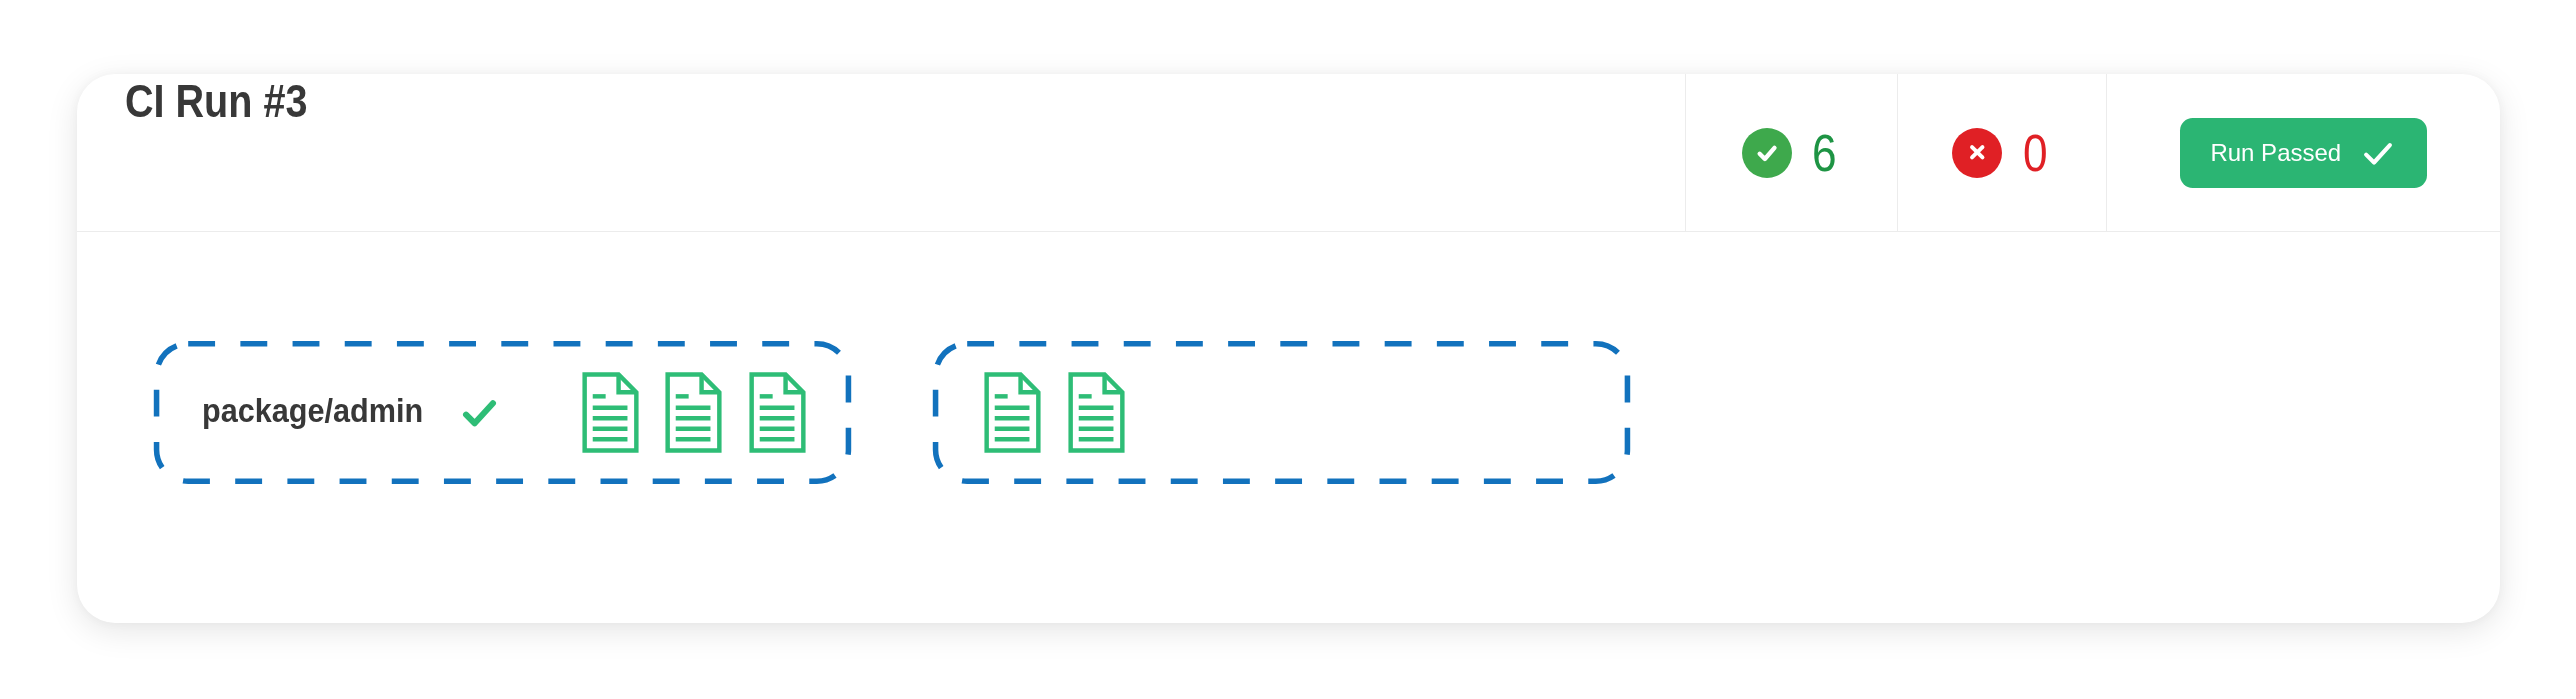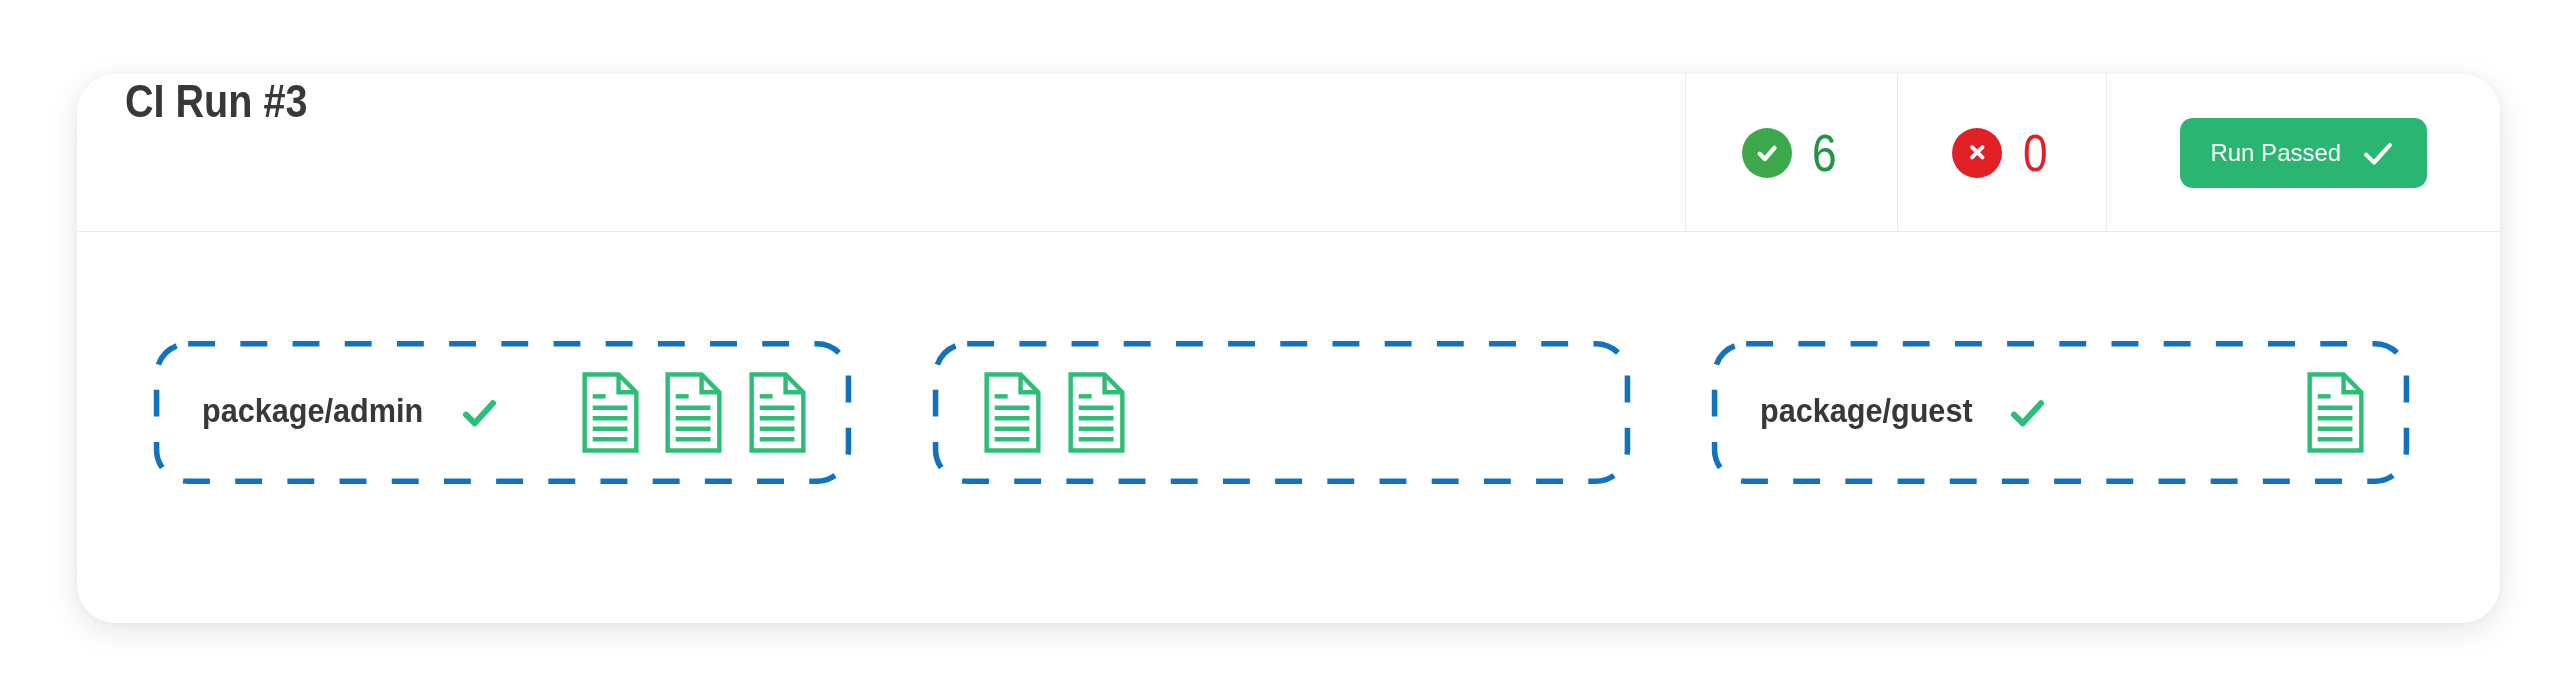--- a/index.html
+++ b/index.html
@@ -241,38 +241,16 @@
     <path d="M7 3 H49 L71 25 V97 H7 Z" stroke="#2ebd76" stroke-width="5.5" stroke-linejoin="miter"></path>
     <path d="M49 3 V25 H71" stroke="#2ebd76" stroke-width="5.5" stroke-linejoin="miter"></path>
     <line x1="17" y1="30" x2="33" y2="30" stroke="#2ebd76" stroke-width="5.5"></line>
     <line x1="17" y1="44" x2="60" y2="44" stroke="#2ebd76" stroke-width="5.5"></line>
     <line x1="17" y1="57" x2="60" y2="57" stroke="#2ebd76" stroke-width="5.5"></line>
     <line x1="17" y1="70" x2="60" y2="70" stroke="#2ebd76" stroke-width="5.5"></line>
     <line x1="17" y1="83" x2="60" y2="83" stroke="#2ebd76" stroke-width="5.5"></line>
   </svg>
         </div>
   </div>
-      <div class="package-box">
-    <svg class="dash-rect" width="699" height="145" viewBox="0 0 884 183" fill="none">
-      <rect x="4.5" y="4.5" width="875" height="174" rx="40" stroke="#1272bd" stroke-width="7" stroke-dasharray="34 32"></rect>
-    </svg>
-    <div class="package-left">
-      <span class="package-name">package/guest</span>
-      <svg width="47" height="43" viewBox="0 0 24 24" fill="none">
-        <polyline points="4.5,13.2 9.3,18 19.5,6.8" stroke="#2ebd76" stroke-width="3.4" stroke-linecap="round" stroke-linejoin="round"></polyline>
-      </svg>
-    </div>
-    <div class="package-docs">
-          <svg class="doc-icon" width="63" height="81" viewBox="0 0 78 100" fill="none">
-    <path d="M7 3 H49 L71 25 V97 H7 Z" stroke="#2ebd76" stroke-width="5.5" stroke-linejoin="miter"></path>
-    <path d="M49 3 V25 H71" stroke="#2ebd76" stroke-width="5.5" stroke-linejoin="miter"></path>
-    <line x1="17" y1="30" x2="33" y2="30" stroke="#2ebd76" stroke-width="5.5"></line>
-    <line x1="17" y1="44" x2="60" y2="44" stroke="#2ebd76" stroke-width="5.5"></line>
-    <line x1="17" y1="57" x2="60" y2="57" stroke="#2ebd76" stroke-width="5.5"></line>
-    <line x1="17" y1="70" x2="60" y2="70" stroke="#2ebd76" stroke-width="5.5"></line>
-    <line x1="17" y1="83" x2="60" y2="83" stroke="#2ebd76" stroke-width="5.5"></line>
-  </svg>
-        </div>
-  </div>
     </div>
 
 </div>
 
 
 </body></html>

